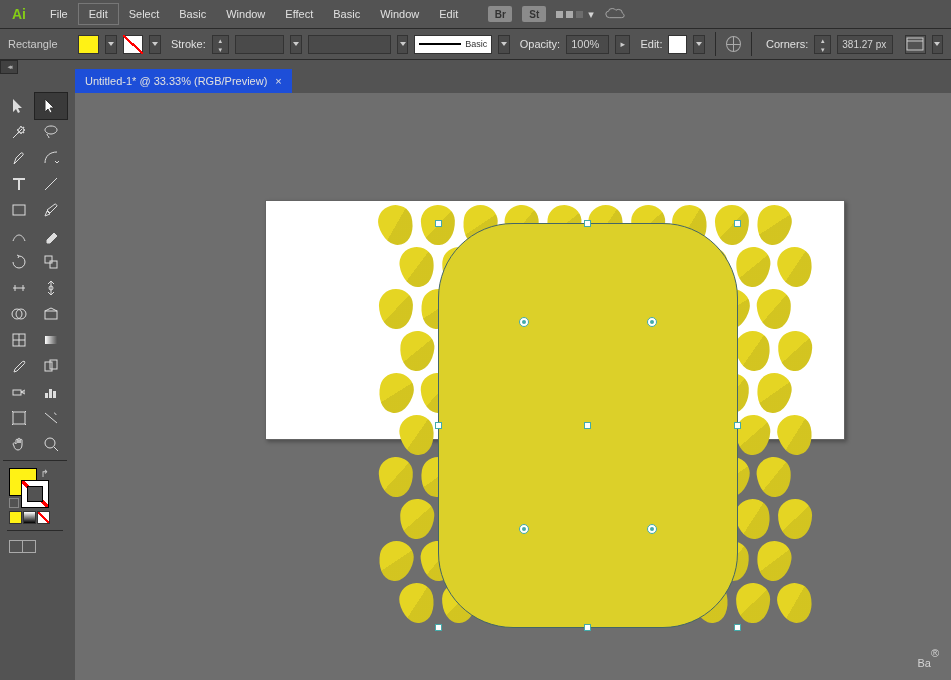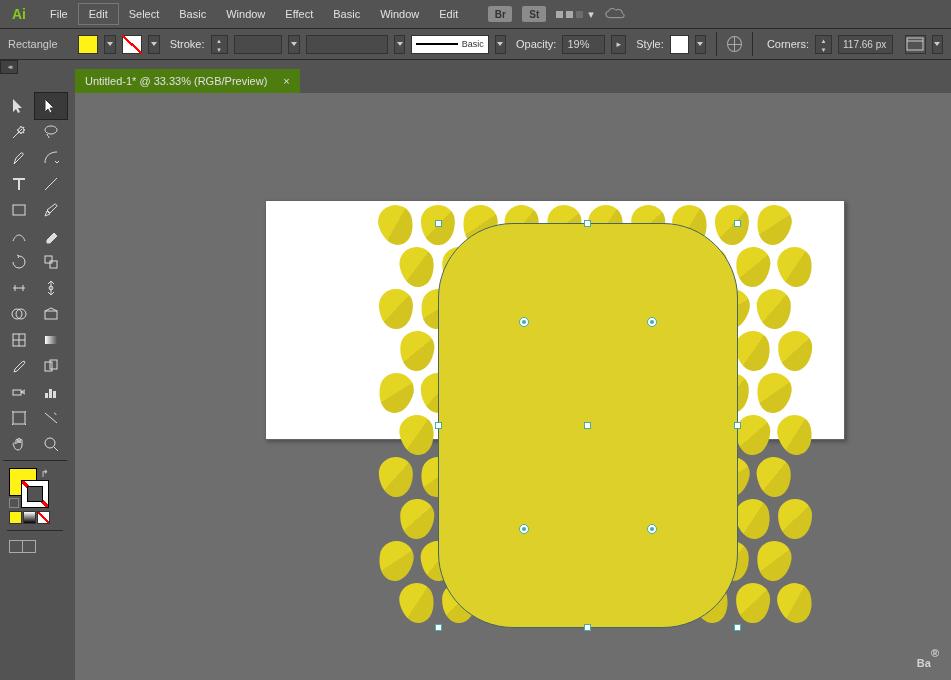--- a/index.html
+++ b/index.html
@@ -44,21 +44,21 @@
 .globe-icon::after{content:"";position:absolute;left:0;right:0;top:50%;height:1px;background:#aaa}
 .corners-field{width:58px;height:19px;background:#4a4a4a;border:1px solid #333;display:flex;align-items:center;padding:0 4px;font-size:10px}
 .transform-icon{width:22px;height:19px;border:1px solid #333;display:flex;align-items:center;justify-content:center;cursor:pointer}
 
 
 .panel-collapse{position:absolute;left:0;top:60px;width:18px;height:14px;background:#414141;border:1px solid #2a2a2a;display:flex;align-items:center;justify-content:center;cursor:pointer}
 .panel-collapse::after{content:"◂◂";font-size:7px;letter-spacing:-2px;color:#aaa}
 
 
 .tab-bar{position:absolute;left:75px;top:69px;height:24px;display:flex;align-items:center}
-.doc-tab{height:24px;background:#4d7c0f;padding:0 10px;display:flex;align-items:center;gap:16px}
+.doc-tab{height:24px;background:#1d4ed8;padding:0 10px;display:flex;align-items:center;gap:8px}
 .doc-tab span{font-size:11px;color:#e0e0e0}
 .close-x{color:#ddd;cursor:pointer;font-size:12px}
 
 
 .tools{position:absolute;left:3px;top:93px;width:64px;background:#535353;display:flex;flex-direction:column}
 .tool-row{display:flex}
 .tool{width:32px;height:26px;display:flex;align-items:center;justify-content:center;cursor:pointer;position:relative}
 .tool.active{background:#3a3a3a;outline:1px solid #222}
 .tool svg{width:18px;height:18px}
 .color-section{padding:4px;display:flex;flex-direction:column;gap:3px;align-items:flex-start}
@@ -83,21 +83,21 @@
 
 .canvas-area{position:absolute;left:75px;top:93px;right:0;bottom:0;background:#6e6e6e;overflow:hidden}
 .artboard{position:absolute;left:190px;top:107px;width:580px;height:240px;background:#fff;border:1px solid #646464;box-shadow:2px 2px 4px rgba(0,0,0,.3)}
 .pattern{position:absolute;left:304px;top:112px;width:426px;height:430px}
 .pattern .dot{position:absolute;width:34px;height:40px;background:#e5d523;border-radius:50% 50% 48% 48%/40% 40% 60% 60%;transform:rotate(var(--r,0deg))}
 .pattern .dot::after{content:"";position:absolute;inset:0;border-radius:inherit;background:linear-gradient(135deg,transparent 50%,rgba(0,0,0,.08) 50%)}
 .roundrect{position:absolute;left:363px;top:130px;width:300px;height:405px;background:#dcd029;border-radius:75px;border:1px solid #466}
 .sel-handle{position:absolute;width:7px;height:7px;background:#fff;border:1px solid #4aa}
 .corner-widget{position:absolute;width:10px;height:10px;border:1px solid #4aa;border-radius:50%;background:#fff}
 .corner-widget::after{content:"";position:absolute;top:2px;left:2px;width:4px;height:4px;background:#4aa;border-radius:50%}
-.watermark{position:absolute;right:12px;bottom:6px;font-size:26px;font-weight:bold;color:#949494}
+.watermark{position:absolute;right:12px;bottom:6px;font-size:26px;font-weight:normal;color:#949494}
 .watermark sup{font-size:11px}
 </style>
 </head>
 <body>
 
 <div class="menu-bar">
   <div class="ai-logo">Ai</div>
   <div class="menu-item">File</div>
   <div class="menu-item highlighted">Edit</div>
   <div class="menu-item">Select</div>
@@ -133,31 +133,31 @@
   <div class="combo stroke-width"></div>
   <div class="dd-arrow"></div>
   <div class="profile-box"></div>
   <div class="dd-arrow"></div>
   <div class="brush-box">
     <div class="brush-line"></div>
       <span class="brush-label">Basic</span>
   </div>
   <div class="dd-arrow"></div>
   <span class="ctl-label">Opacity:</span>
-  <div class="opacity-field">19%</div>
+  <div class="opacity-field">100%</div>
   <div class="arrow-right"></div>
-  <span class="ctl-label">Style:</span>
+  <span class="ctl-label">Edit:</span>
   <div class="style-swatch"></div>
   <div class="dd-arrow"></div>
   <div class="divider"></div>
   <div class="globe-icon"></div>
   <div class="divider"></div>
   <span class="ctl-label">Corners:</span>
   <div class="spinner"></div>
-  <div class="corners-field">117.66 px</div>
+  <div class="corners-field">381.27 px</div>
   <div style="flex:1"></div>
   <div class="transform-icon">
     <svg viewBox="0 0 18 14" width="18" height="14">
         <rect x="1" y="1" width="16" height="12" fill="none" stroke="#ccc"></rect>
         <line x1="1" y1="4" x2="17" y2="4" stroke="#ccc"></line>
       </svg>
   </div>
   <div class="dd-arrow"></div>
 </div>
 

